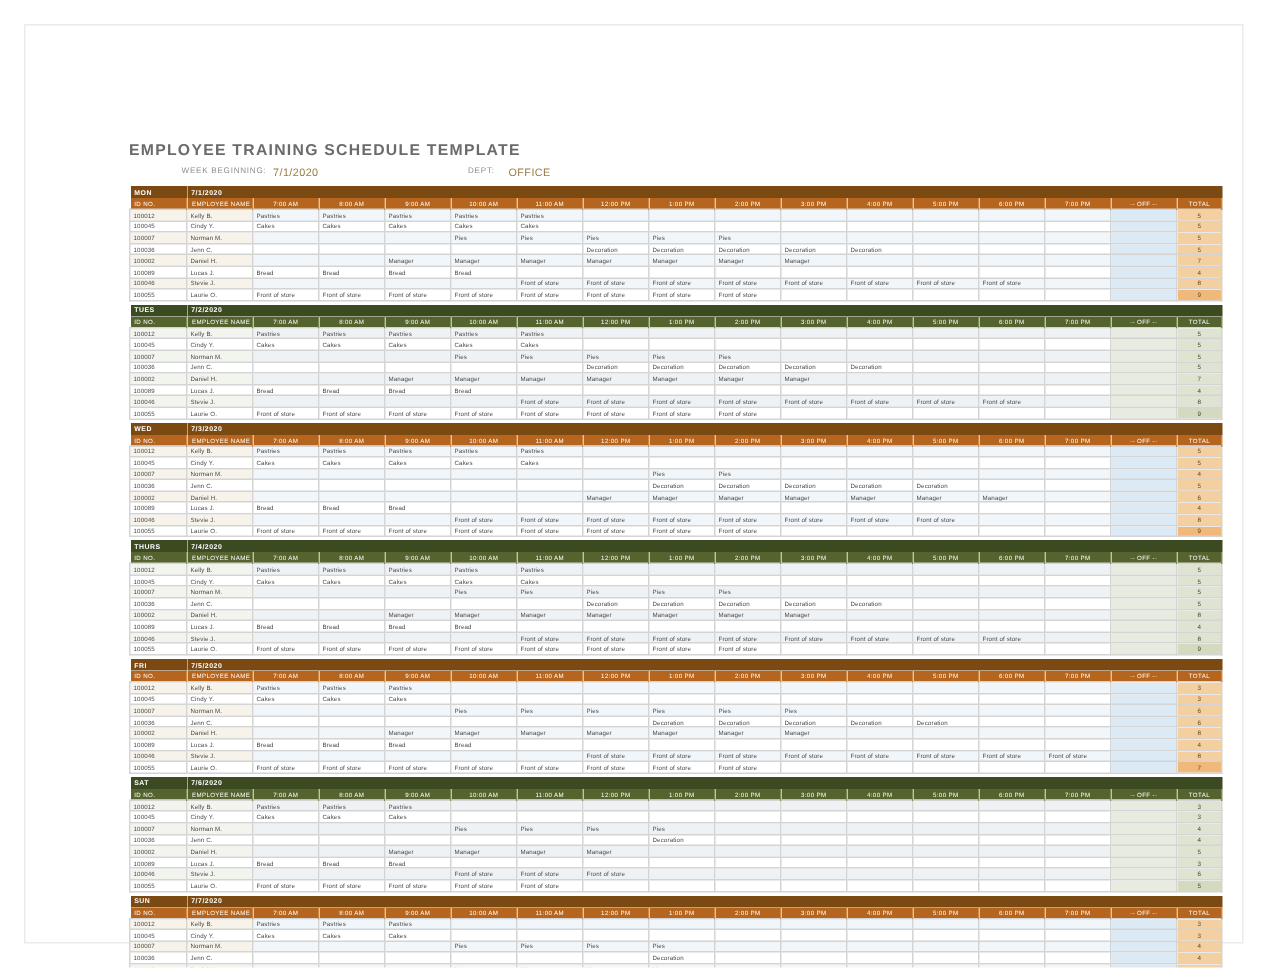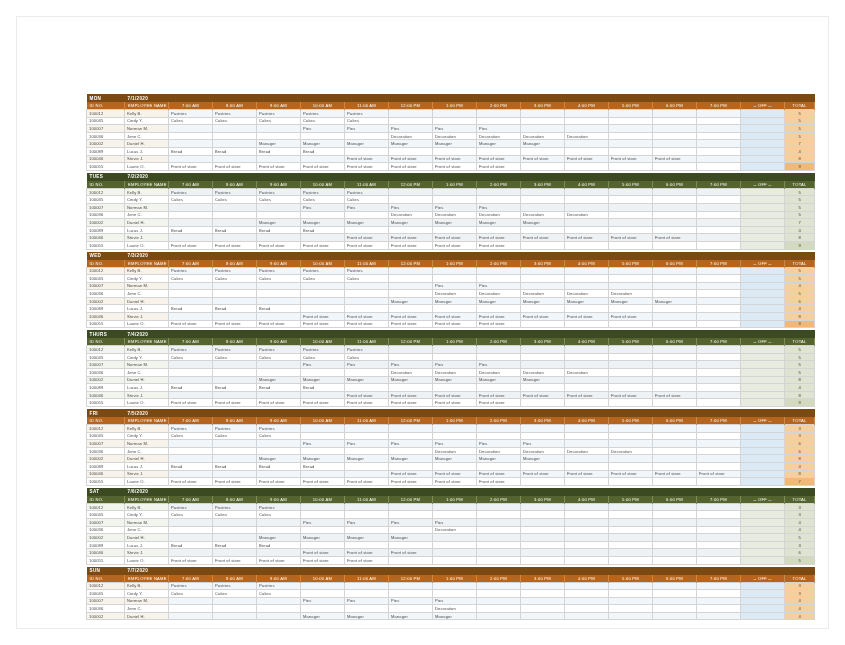--- a/index.html
+++ b/index.html
@@ -191,20 +191,29 @@
   .theme-green tr.emp.last td.c-total { background: #d3dabf; }
 </style>
 </head>
 <body>
 
 <div id="page">
   <div id="page-frame"></div>
 
   <div id="sheet">
 
+    <div class="title-block">
+      <div class="doc-title">EMPLOYEE TRAINING SCHEDULE TEMPLATE</div>
+      <div class="subline">
+        <span class="wb-label">WEEK BEGINNING:</span>
+        <span class="wb-value">7/1/2020</span>
+        <span class="dept-label">DEPT:</span>
+        <span class="dept-value">OFFICE</span>
+      </div>
+    </div>
 
     <div id="day-blocks">
         <table class="day theme-brown">
           <colgroup>
             <col class="w-id">
             <col class="w-name">
             <col class="w-slot">
             <col class="w-slot">
             <col class="w-slot">
             <col class="w-slot">

